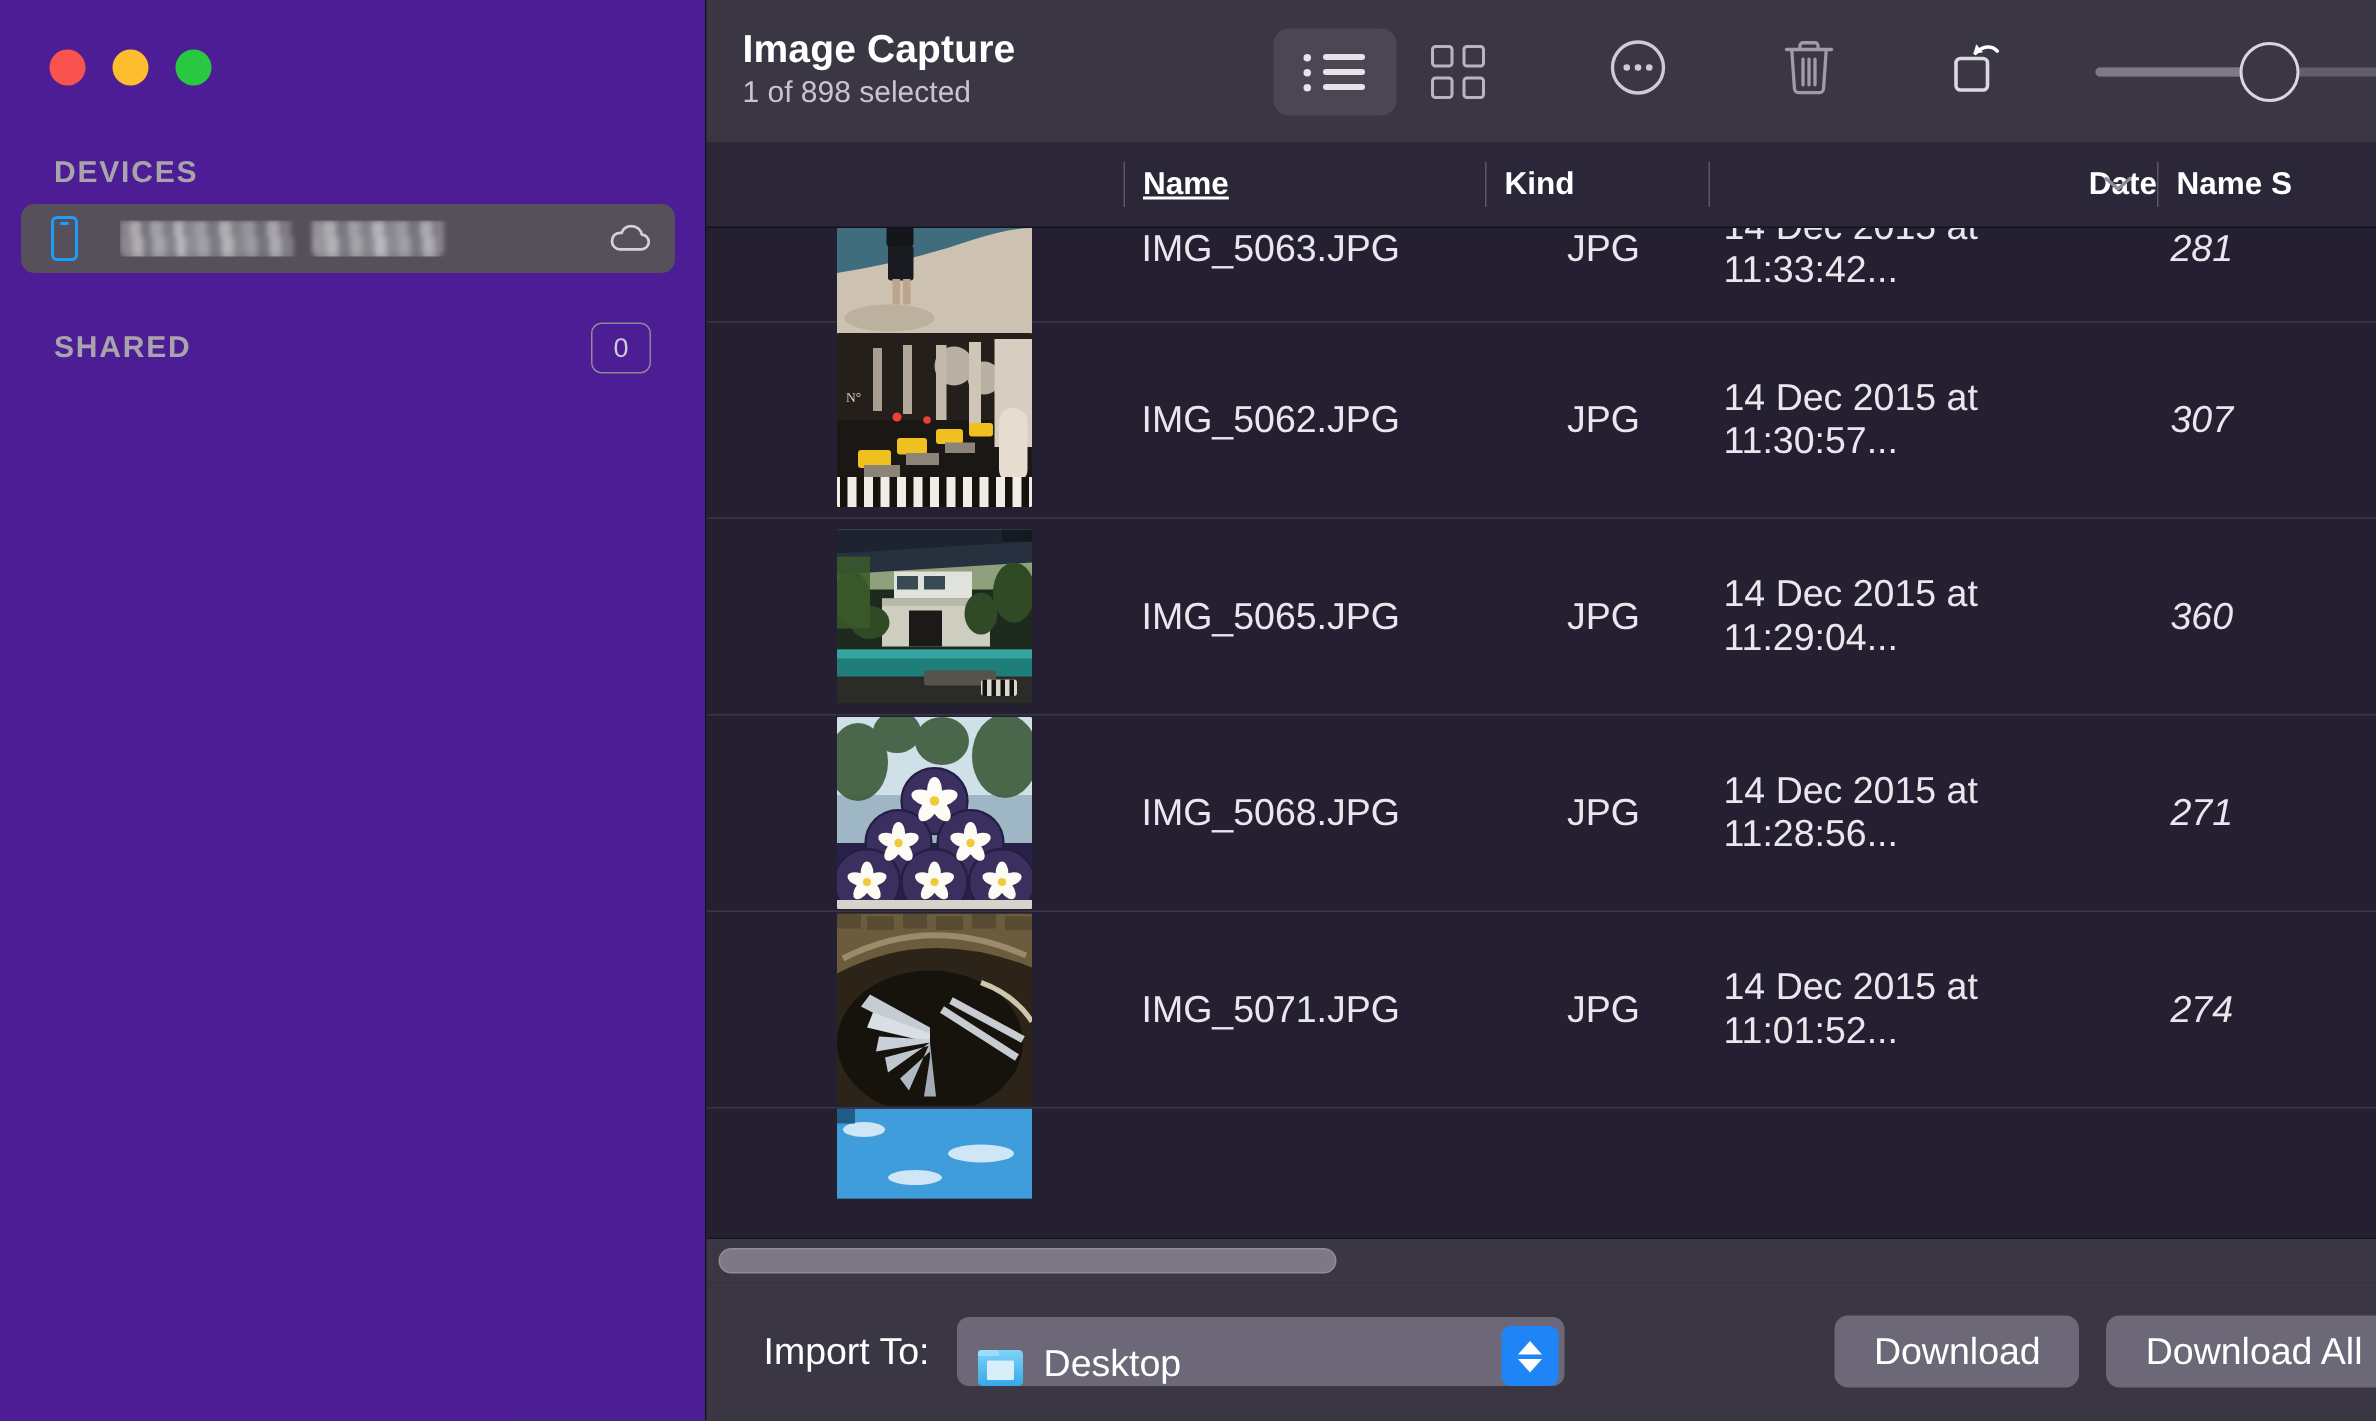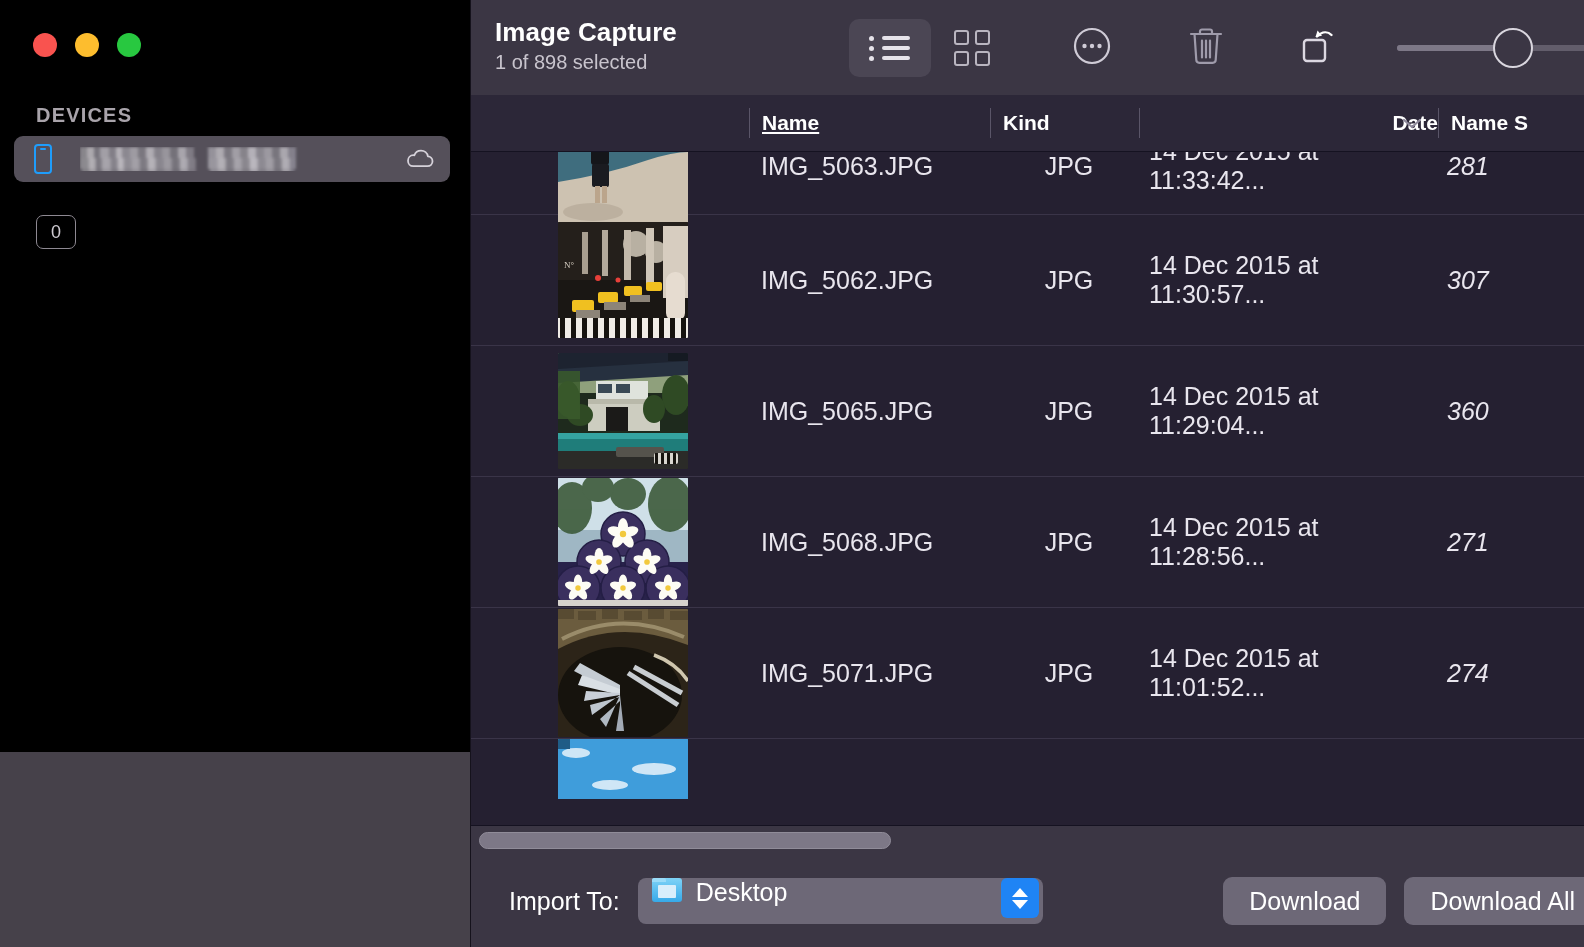--- a/index.html
+++ b/index.html
@@ -7,22 +7,22 @@
   html,body{
     width:1584px; height:947px;
     font-family:"Liberation Sans", sans-serif;
     background:#46414a; overflow:hidden;
     -webkit-font-smoothing:antialiased;
   }
   #app{ position:relative; width:1584px; height:947px; display:flex; }
 
   
   #sidebar{
-    width:470px; height:752px;
-    background:#000000;
+    width:470px; height:947px;
+    background:#4c1d95;
     position:relative; flex:0 0 470px;
   }
   #traffic{
     position:absolute; left:33px; top:33px;
     display:flex; gap:18px; align-items:center;
   }
   .light{ width:24px; height:24px; border-radius:50%; display:block; }
   .light.close{ background:#f9534f; }
   .light.min{ background:#fdbd2e; }
   .light.max{ background:#28c840; }
@@ -193,21 +193,21 @@
 
   
   #footer{
     height:92px; flex:0 0 92px; background:#3b3644;
     display:flex; align-items:center; padding:0 22px 0 38px;
     position:relative;
   }
   #import-label{ font-size:25px; color:#ffffff; margin-right:18px; }
   #import-select{
     width:405px; height:46px; background:#6d6877;
-    border-radius:8px; display:flex; align-items:flex-start;
+    border-radius:8px; display:flex; align-items:flex-end;
     padding:0 4px 0 14px; position:relative;
   }
   .folder-ico{
     width:30px;height:24px;position:relative;flex:0 0 30px;margin-right:14px;
   }
   .folder-ico .back{
     position:absolute;left:0;top:0;width:30px;height:24px;
     background:linear-gradient(180deg,#7fd3f7,#36a9e8);border-radius:3px;
   }
   .folder-ico .tabtop{
@@ -260,20 +260,21 @@
         <span class="redact r2"></span>
       </span>
       <span class="cloud-icon">
         <svg width="28" height="20" viewBox="0 0 28 20" fill="none">
           <path d="M7.2 17.2h14.2c3 0 5.1-2.2 5.1-4.9 0-2.6-2-4.7-4.6-4.9-.6-3.3-3.4-5.7-6.9-5.7-3.1 0-5.7 1.9-6.6 4.6-.3-.05-.7-.1-1.1-.1-3 0-5.3 2.4-5.3 5.5s2.2 5.5 5.2 5.5z" stroke="#d6d2da" stroke-width="1.8" stroke-linejoin="round"></path>
         </svg>
       </span>
     </div>
 
     <div id="shared-header" class="sb-section">
+      <span class="lbl">SHARED</span>
       <span class="shared-badge">0</span>
     </div>
   </div>
 
   <div id="content">
 
     <div id="toolbar">
       <div id="title-block">
         <div id="app-title">Image Capture</div>
         <div id="app-subtitle">1 of 898 selected</div>

